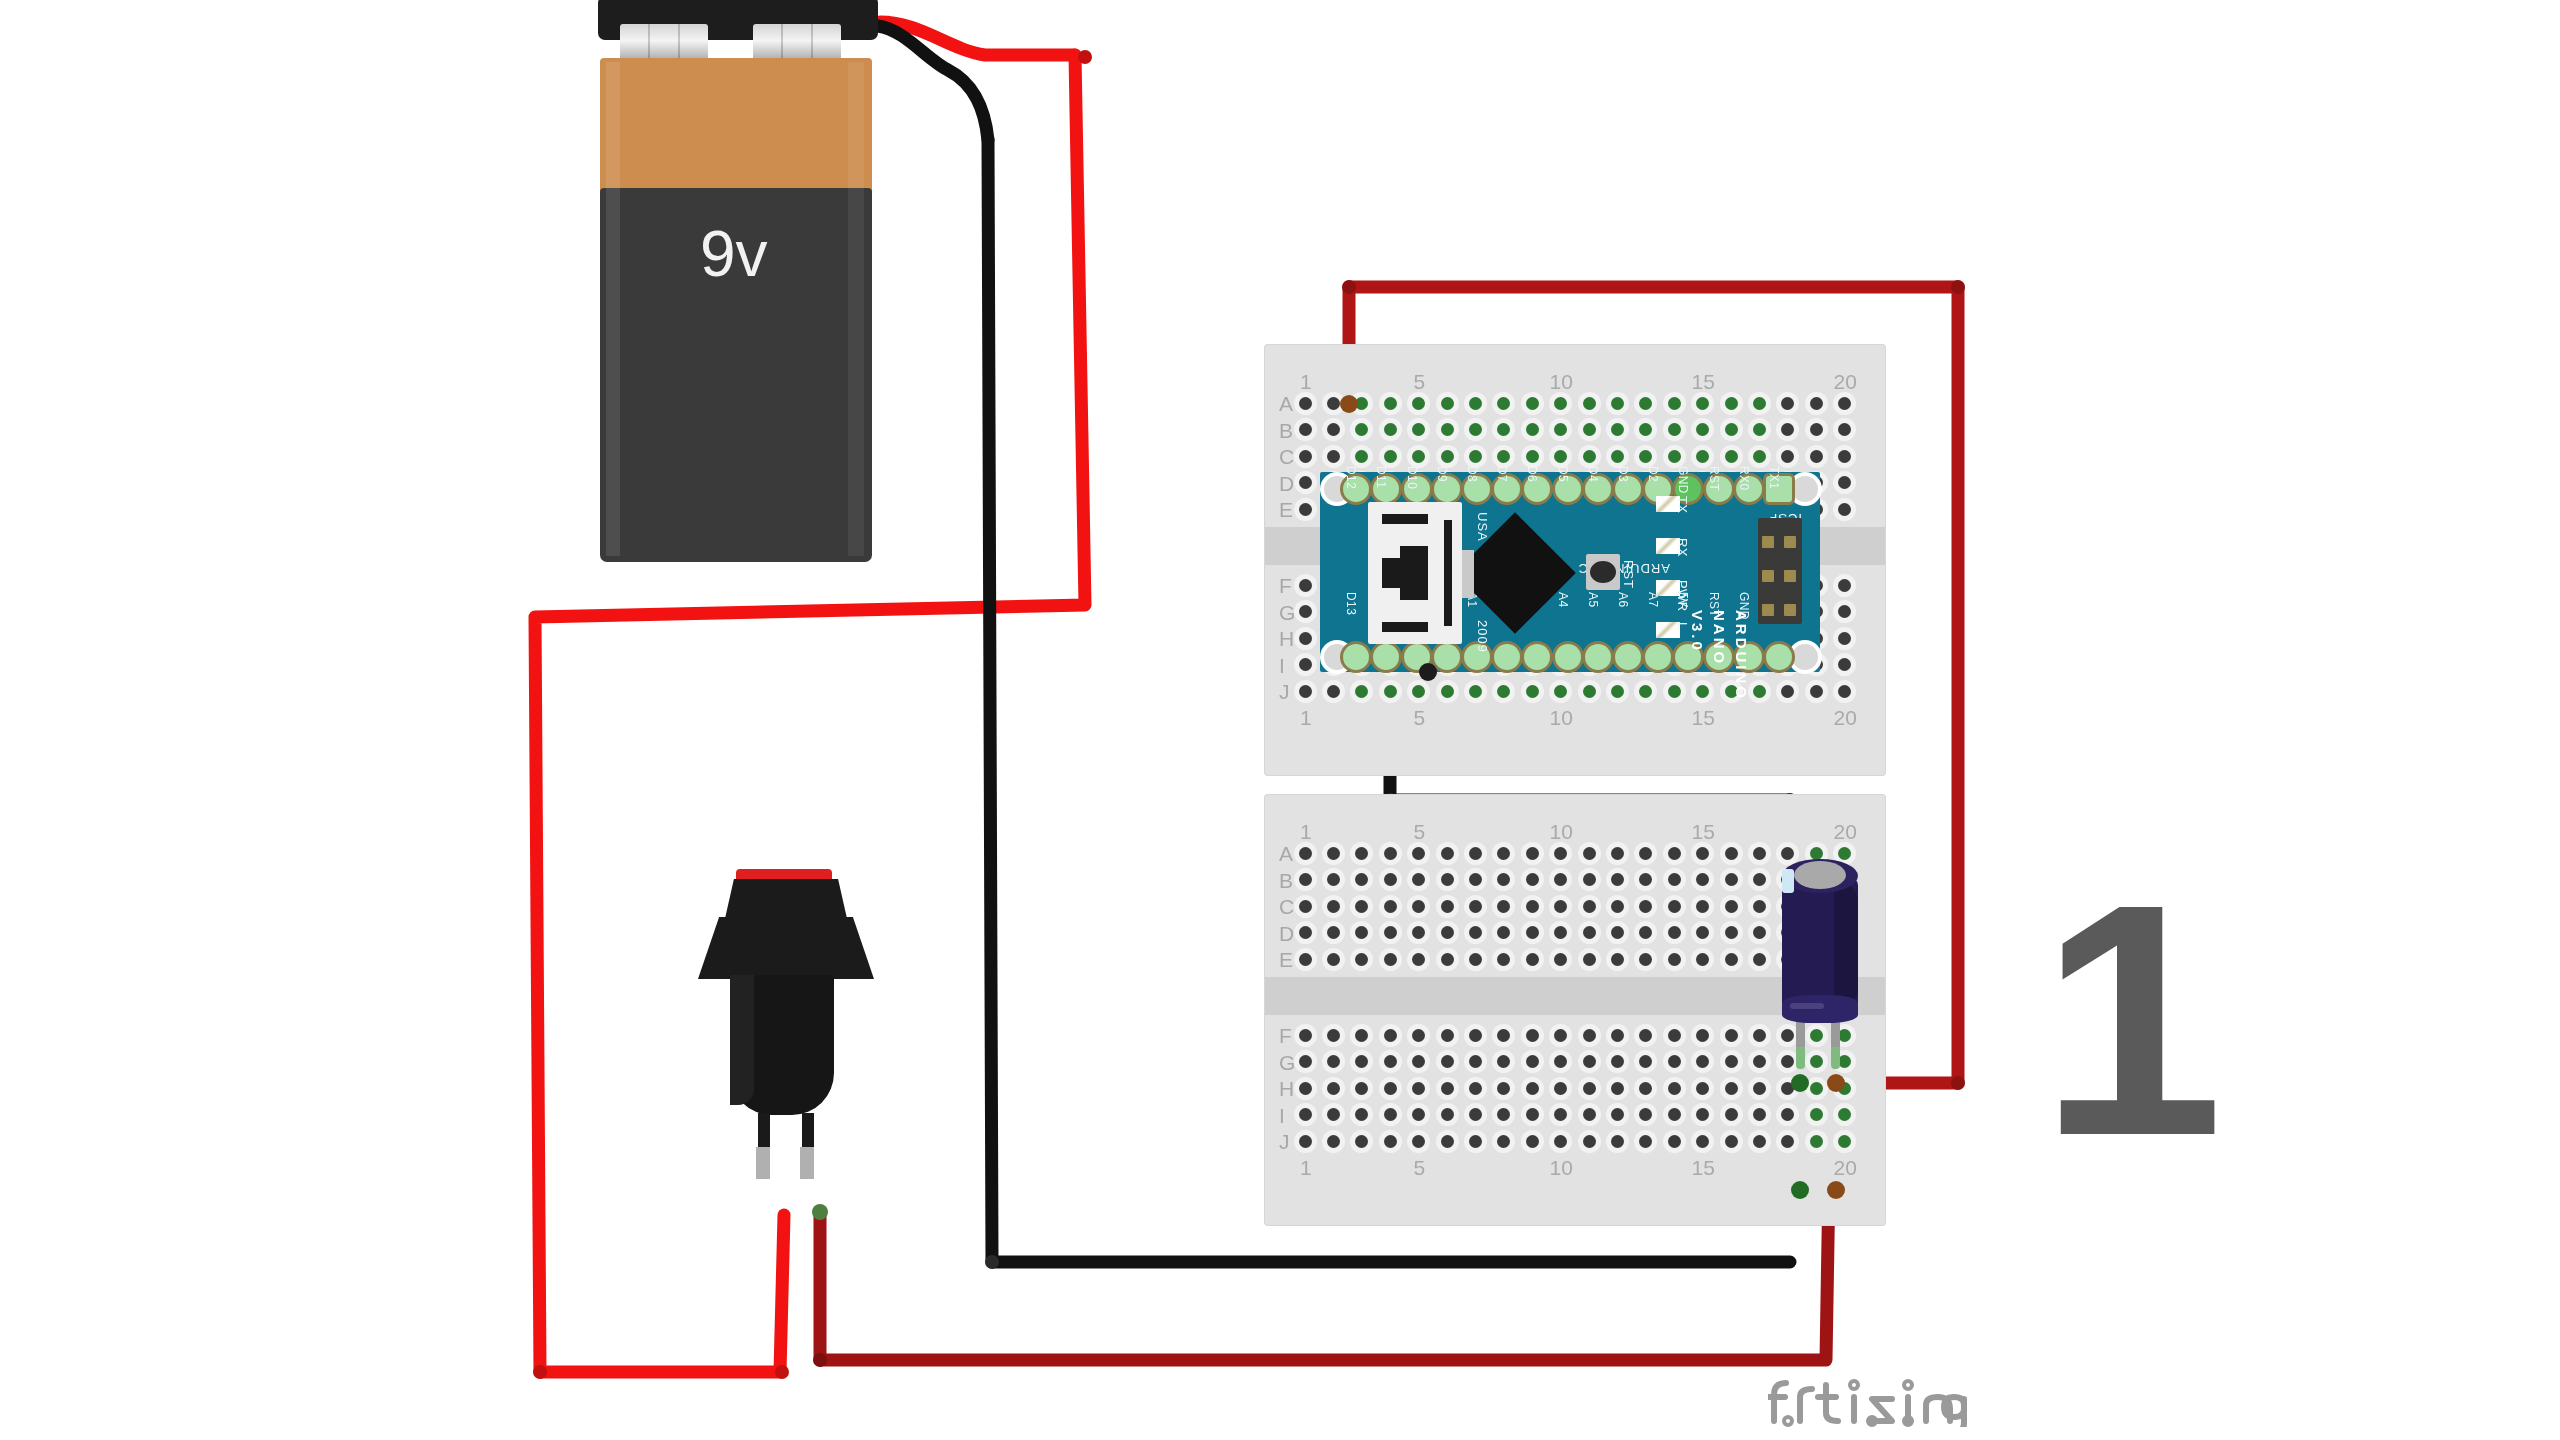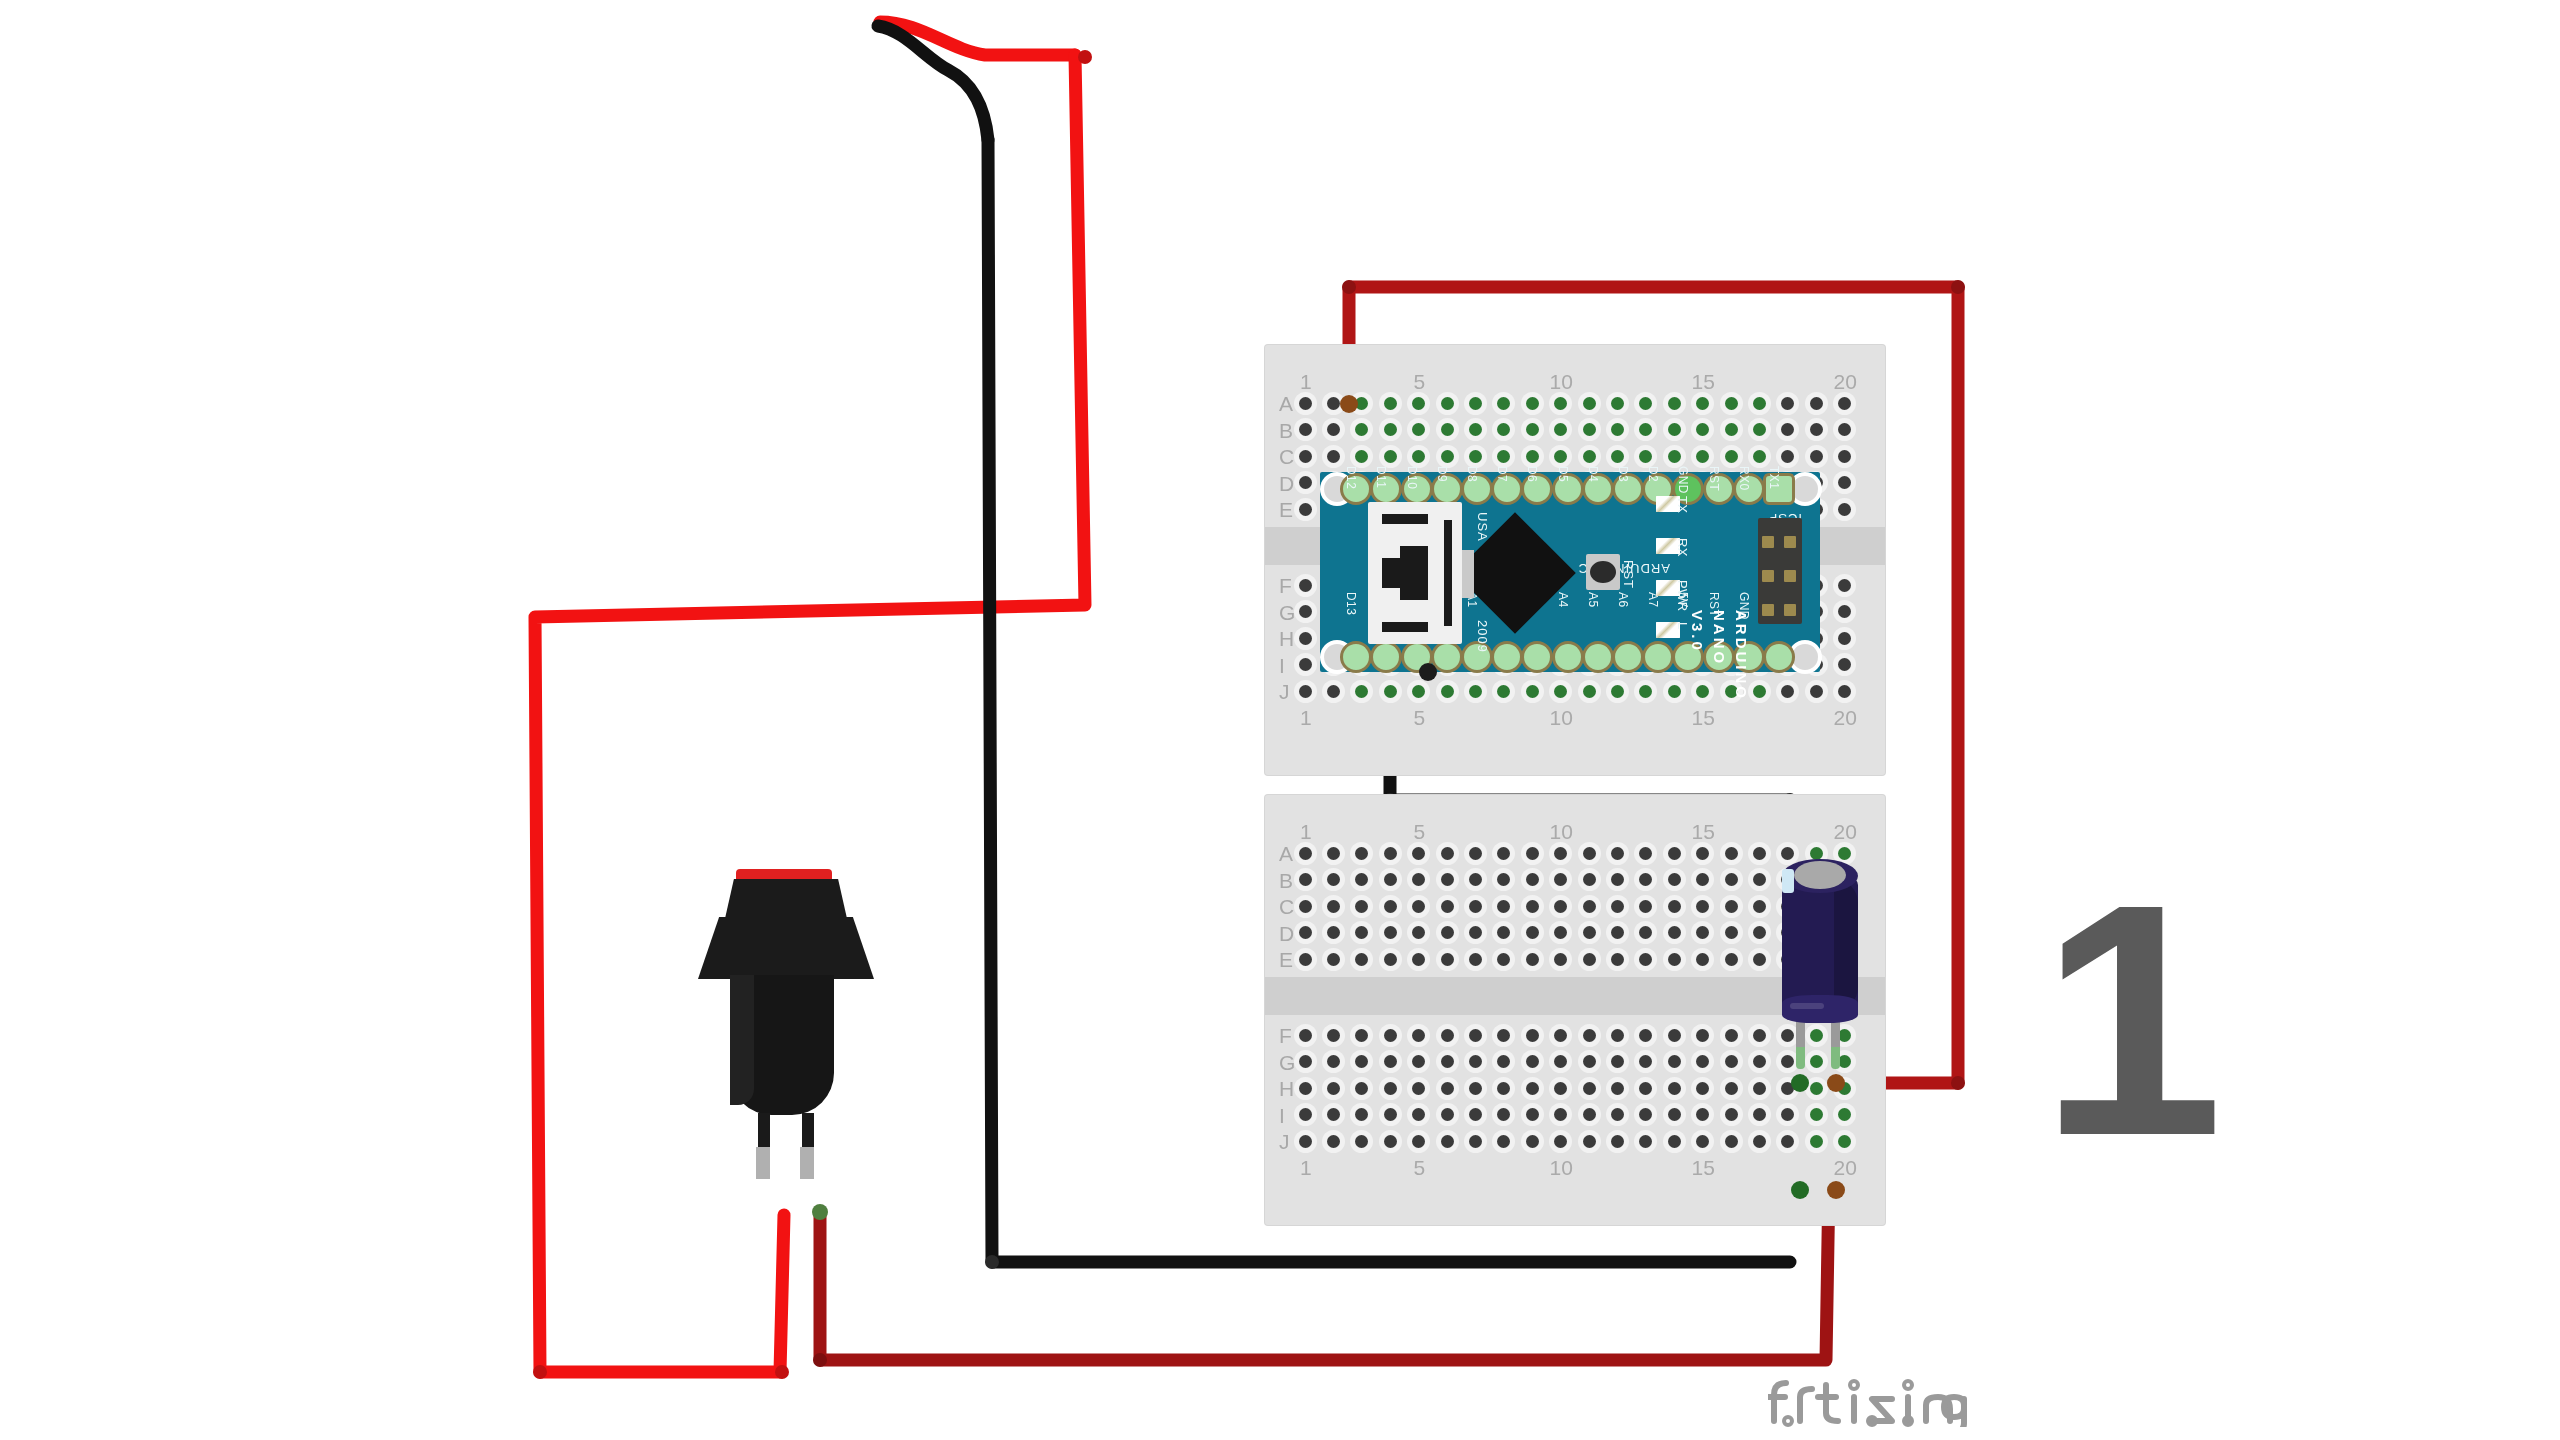--- a/index.html
+++ b/index.html
@@ -730,20 +730,37 @@
 
     <div class="cap-can" style="left:4px;top:14px;width:76px;height:152px;"></div>
     <div class="cap-shadow" style="left:56px;top:24px;width:24px;height:132px;border-radius:0 30px 30px 0;"></div>
     <div class="cap-top-ring" style="left:4px;top:4px;width:76px;height:34px;"></div>
     <div class="cap-top" style="left:16px;top:6px;width:52px;height:28px;"></div>
     <div class="cap-stripe" style="left:4px;top:14px;width:12px;height:24px;"></div>
     <div class="cap-band" style="left:4px;top:140px;width:76px;height:28px;"></div>
     <div class="cap-gloss" style="left:12px;top:148px;width:34px;height:6px;"></div>
   </div>
 
+  <div class="battery" style="left:590px;top:0px;width:300px;height:600px;">
+    <div class="bat-cap" style="left:8px;top:-4px;width:280px;height:44px;"></div>
+    <div class="bat-term" style="left:30px;top:24px;width:88px;height:48px;">
+      <div class="rib" style="left:28px;"></div>
+        <div class="rib" style="left:58px;"></div>
+    </div>
+    <div class="bat-term" style="left:163px;top:24px;width:88px;height:48px;">
+      <div class="rib" style="left:28px;"></div>
+        <div class="rib" style="left:58px;"></div>
+    </div>
+    <div class="bat-top-band" style="left:10px;top:58px;width:272px;height:134px;"></div>
+    <div class="bat-body" style="left:10px;top:188px;width:272px;height:172px;"></div>
+    <div class="bat-body" style="left:10px;top:280px;width:272px;height:282px;border-radius:0 0 7px 7px;"></div>
+    <div class="bat-shine-l" style="left:16px;top:62px;width:14px;height:494px;"></div>
+    <div class="bat-shine-r" style="left:258px;top:62px;width:16px;height:494px;"></div>
+    <div class="bat-label" style="left:110px;top:222px;">9v</div>
+  </div>
 
   <div class="switch" style="left:690px;top:865px;width:200px;height:360px;">
     <div class="sw-cap-red" style="left:46px;top:4px;width:96px;height:32px;border-radius:4px 4px 0 0;"></div>
     <div class="sw-cap-red2" style="left:42px;top:32px;width:104px;height:18px;"></div>
     <div class="sw-bezel" style="left:34px;top:14px;width:124px;height:44px;
                 clip-path:polygon(8% 0%,92% 0%,100% 100%,0% 100%);"></div>
     <div class="sw-bezel" style="left:8px;top:52px;width:176px;height:62px;
                 clip-path:polygon(12% 0%,88% 0%,100% 100%,0% 100%);"></div>
     <div class="sw-body" style="left:40px;top:110px;width:104px;height:140px;border-radius:0 0 42px 42px;"></div>
     <div class="sw-body-l" style="left:40px;top:110px;width:24px;height:130px;border-radius:0 0 16px 0;"></div>

